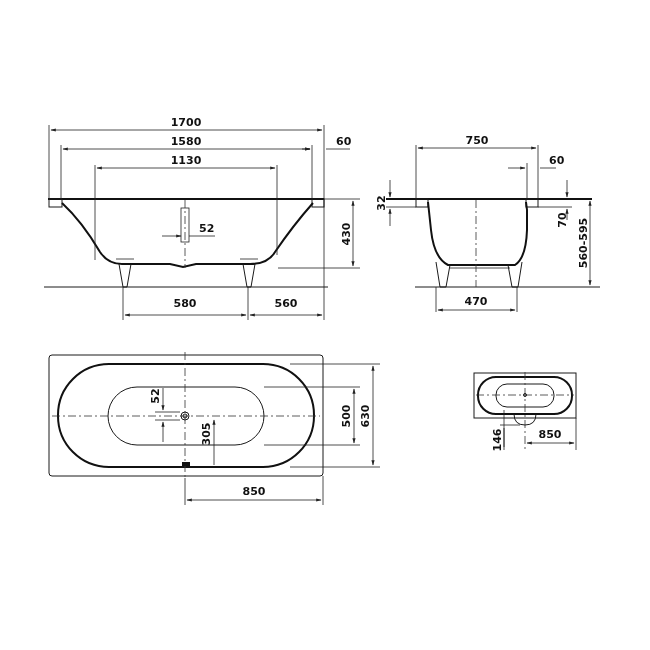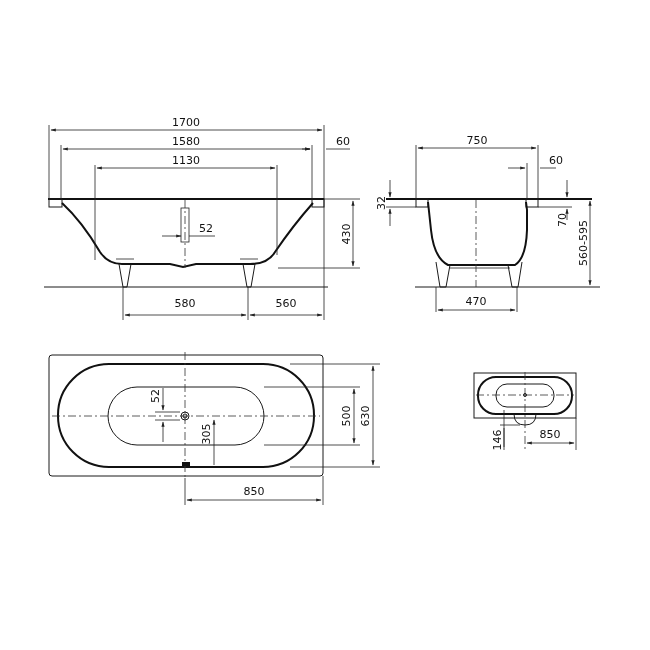--- a/index.html
+++ b/index.html
@@ -1,17 +1,17 @@
 <!DOCTYPE html>
 <html><head>
 <meta charset="utf-8">
 <style>
   html, body { margin: 0; padding: 0; background: #ffffff; }
   body { width: 650px; height: 650px; overflow: hidden; }
-  #canvas { position: absolute; left: 0; top: 0; width: 650px; height: 524px; }
+  #canvas { position: absolute; left: 0; top: 0; width: 650px; height: 524px; font-weight: bold; }
   svg { display: block; }
   .ln { stroke: #1a1a1a; stroke-width: 1; fill: none; }
   .thick { stroke: #111111; stroke-width: 2; fill: none; }
   .thin { stroke: #222222; stroke-width: 0.8; fill: none; }
   .cl { stroke: #333333; stroke-width: 0.8; fill: none; stroke-dasharray: 8 3 2 3; }
   .dim { stroke: #222222; stroke-width: 0.8; fill: none; }
   .lbl { font-family: "DejaVu Sans", sans-serif; font-size: 11px; fill: #111111; }
   .arr { fill: #222222; stroke: none; }
 </style>
 </head>

